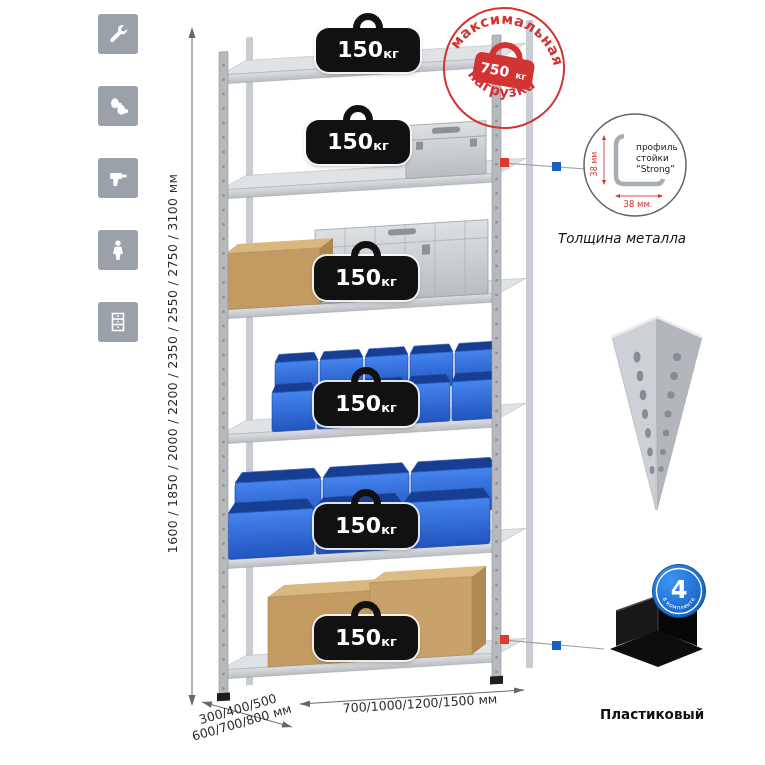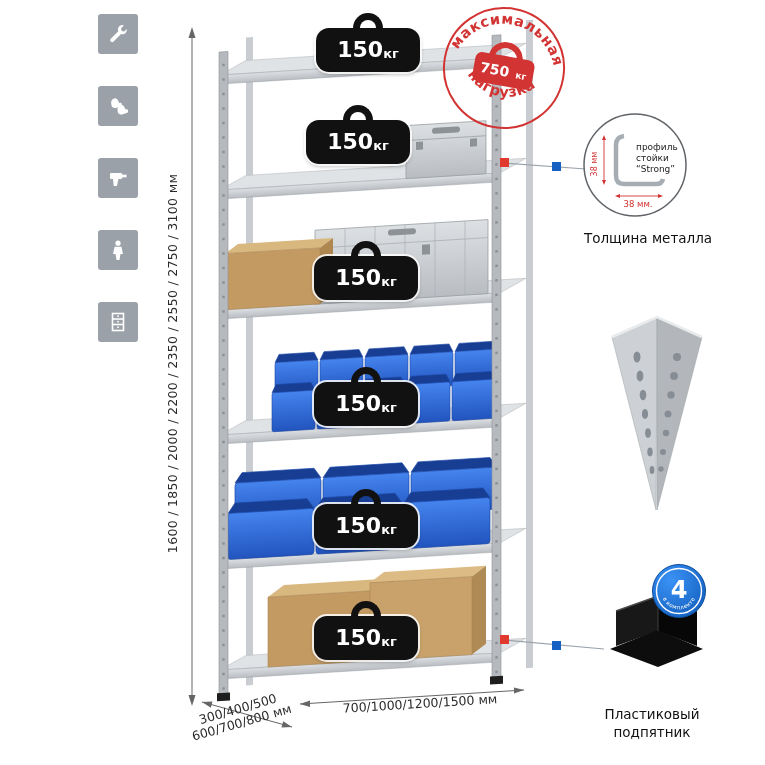--- a/index.html
+++ b/index.html
@@ -16,22 +16,22 @@
   .weight-badge::before{content:'';position:absolute;top:-15px;left:50%;transform:translateX(-50%);
                 width:30px;height:17px;border:7px solid #111;border-bottom:none;
                 border-radius:15px 15px 0 0;box-sizing:border-box;}
   .wb-value{font-size:22px;font-weight:bold;line-height:1;}
   .wb-unit{font-size:13px;font-weight:bold;margin-top:7px;line-height:1;}
 
   .stamp{position:absolute;left:438px;top:2px;z-index:4;}
   .profile-detail{position:absolute;left:580px;top:110px;z-index:2;}
   .detail-caption{position:absolute;text-align:center;font-size:13.5px;color:#111;
                   line-height:1.3;font-weight:500;z-index:2;}
-  .caption-profile{left:568px;top:230px;width:160px;}
-  .caption-foot{left:572px;top:706px;width:160px;}
+  .caption-profile{left:542px;top:230px;width:160px;font-style:italic;}
+  .caption-foot{left:572px;top:706px;width:160px;font-weight:bold;}
   .foot-badge{position:absolute;left:650px;top:562px;z-index:4;}
 
   .dim-height{position:absolute;left:-128px;top:356px;width:600px;text-align:center;
               font-size:12.5px;color:#2b2b2b;transform:rotate(-90deg);letter-spacing:.3px;z-index:2;}
   .dim-width{position:absolute;left:305px;top:696px;width:230px;text-align:center;
              font-size:12.5px;color:#2b2b2b;transform:rotate(-3.6deg);z-index:2;}
   .dim-depth{position:absolute;left:158px;top:702px;width:164px;text-align:center;
              font-size:12.5px;color:#2b2b2b;transform:rotate(-16deg);line-height:1.15;z-index:2;}
 </style>
 </head>
@@ -354,21 +354,20 @@
     <circle cx="29" cy="29" r="22.5" fill="none" stroke="#fff" stroke-width="1.4"></circle>
     <text x="29" y="36" text-anchor="middle" font-size="24" font-weight="bold" fill="#fff">4</text>
     <path id="fbArc" d="M12,34 A17.5,17.5 0 0 0 46,34" fill="none"></path>
     <text font-size="5.6" fill="#fff" letter-spacing=".4">
       <textPath href="#fbArc" startOffset="50%" text-anchor="middle">в комплекте</textPath>
     </text>
   </svg>
 
   <div class="detail-caption caption-foot">
     <div>Пластиковый</div>
-    <div>подпятник</div>
   </div>
 
   <div class="dim-height">1600 / 1850 / 2000 / 2200 / 2350 / 2550 / 2750 / 3100 мм</div>
   <div class="dim-width">700/1000/1200/1500 мм</div>
   <div class="dim-depth">
     <div>300/400/500</div>
     <div>600/700/800 мм</div>
   </div>
 
 </div>

